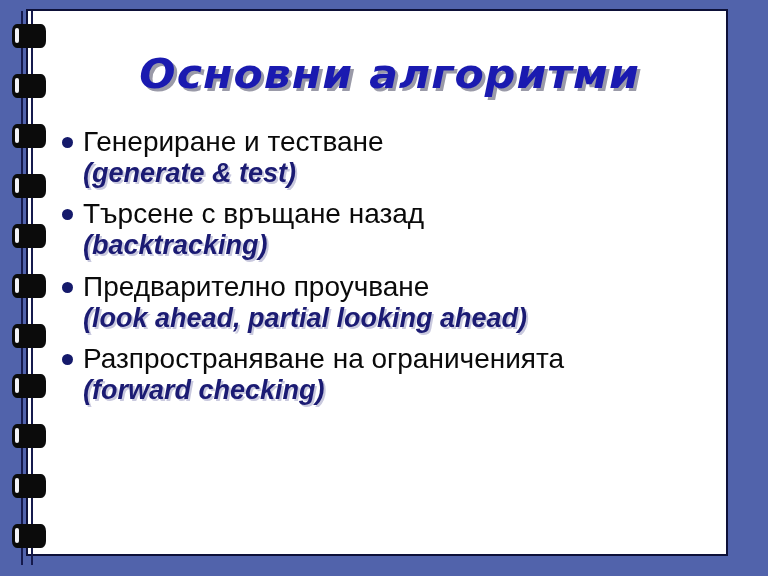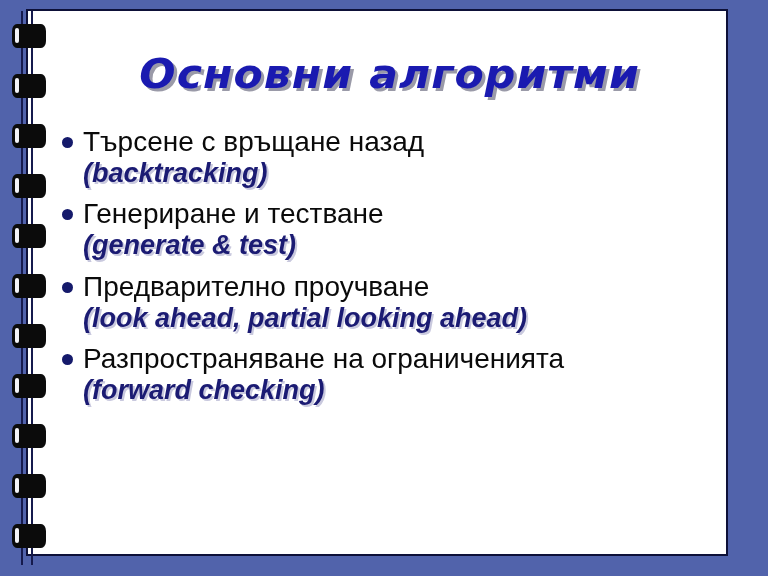--- a/index.html
+++ b/index.html
@@ -185,31 +185,31 @@
 
   <div class="title-wrap">
     <span class="title">Основни алгоритми</span>
   </div>
 
   <div class="content">
 
     <div class="bullet-item">
       <div class="line-main">
         <span class="bullet-dot"></span>
+        <span class="bg-text">Генериране и тестване</span>
+      </div>
+      <div class="en-text">(generate &amp; test)</div>
+    </div>
+
+    <div class="bullet-item">
+      <div class="line-main">
+        <span class="bullet-dot"></span>
         <span class="bg-text">Търсене с връщане назад</span>
       </div>
       <div class="en-text">(backtracking)</div>
-    </div>
-
-    <div class="bullet-item">
-      <div class="line-main">
-        <span class="bullet-dot"></span>
-        <span class="bg-text">Генериране и тестване</span>
-      </div>
-      <div class="en-text">(generate &amp; test)</div>
     </div>
 
     <div class="bullet-item">
       <div class="line-main">
         <span class="bullet-dot"></span>
         <span class="bg-text">Предварително проучване</span>
       </div>
       <div class="en-text">(look ahead, partial looking ahead)</div>
     </div>
 

